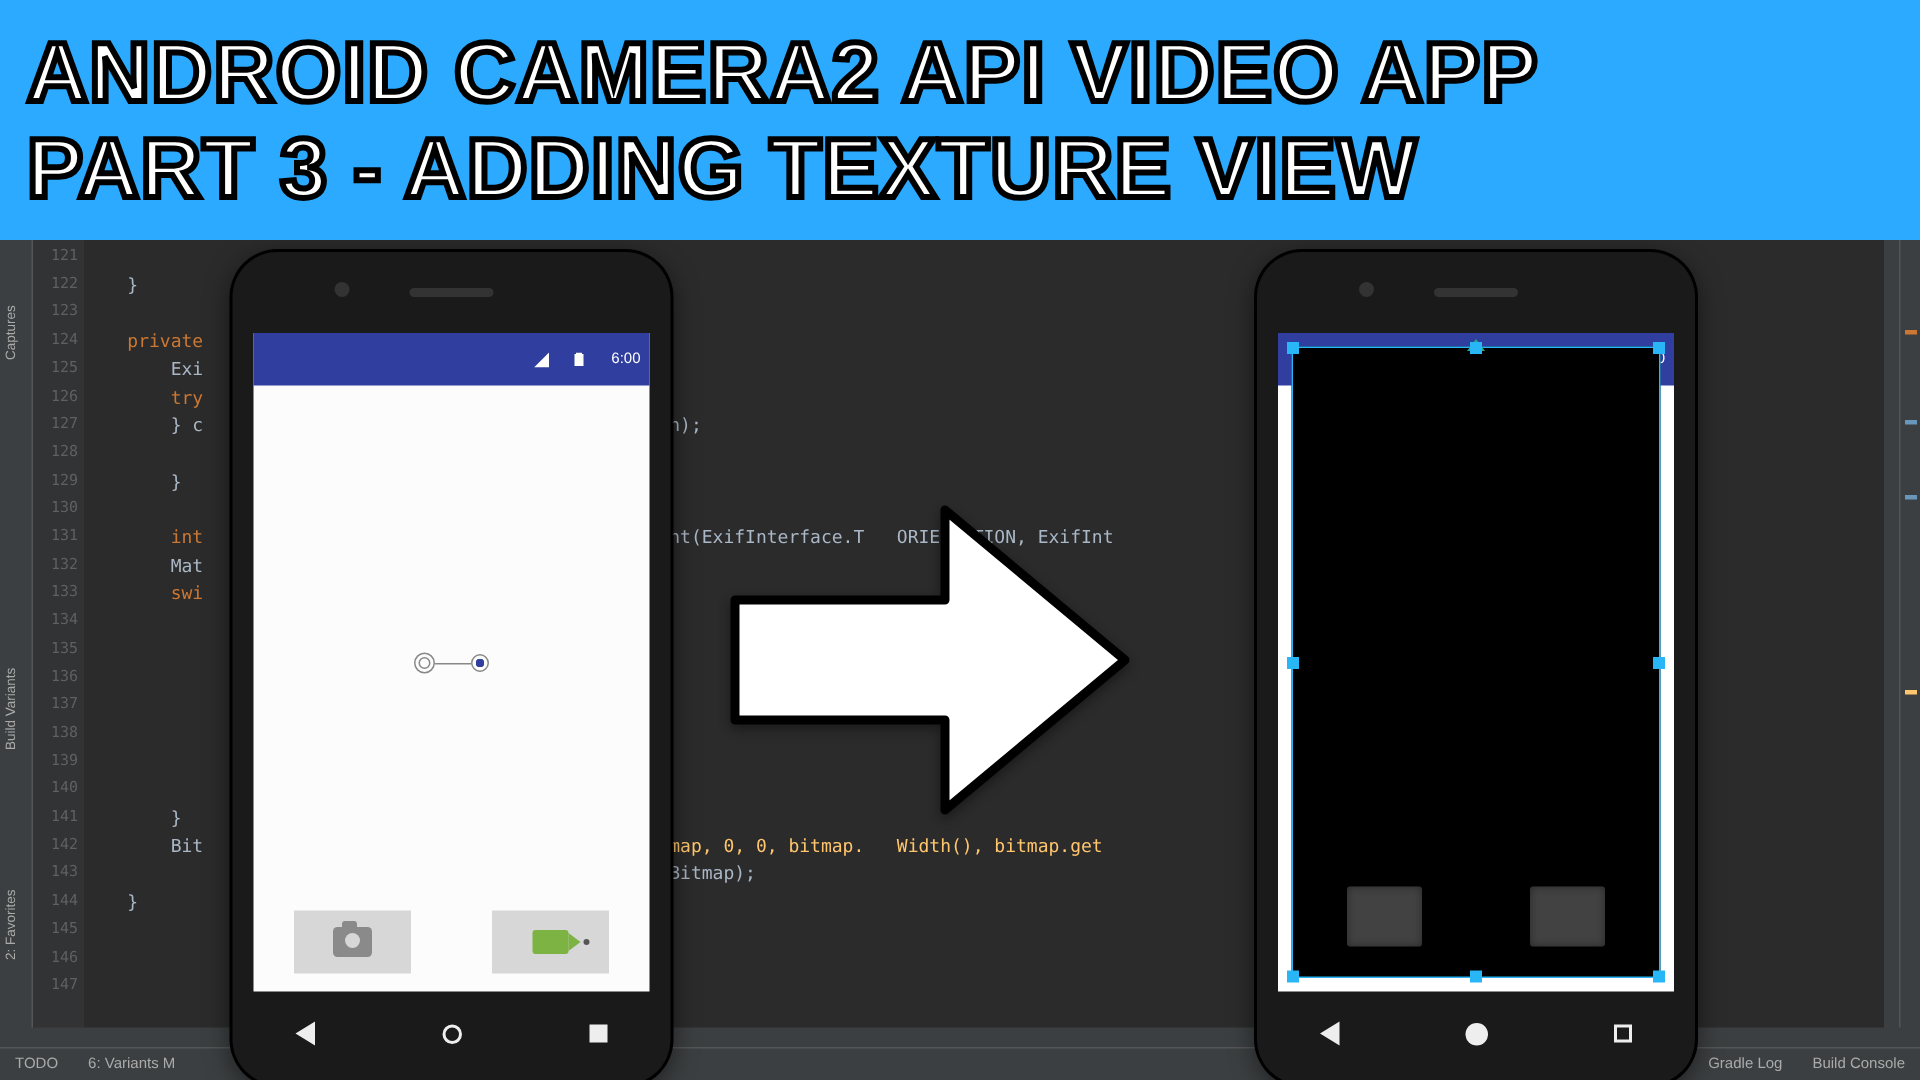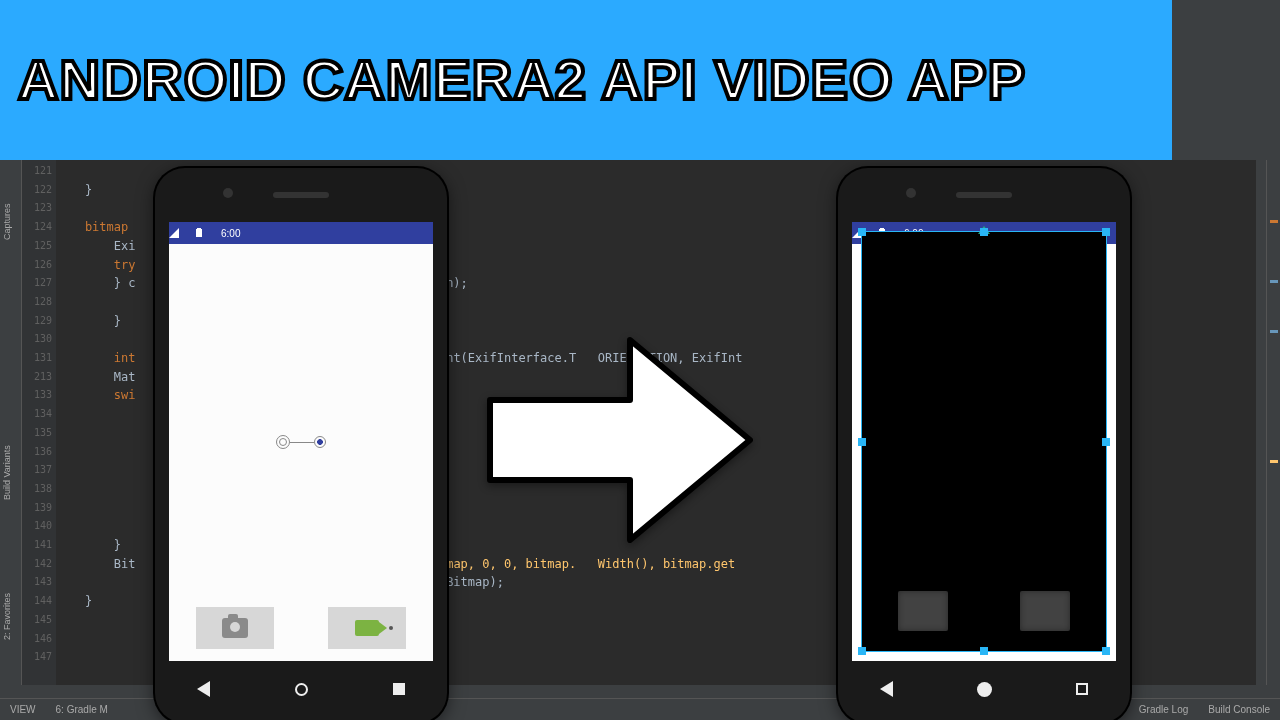--- a/index.html
+++ b/index.html
@@ -1,20 +1,20 @@
 <!DOCTYPE html>
 <html><head>
 <meta charset="utf-8">
 <style>
 * { margin:0; padding:0; box-sizing:border-box; }
 html,body{width:1280px;height:720px;overflow:hidden;font-family:Arial,Helvetica,sans-serif;background:#3c3f41;}
 .stage{position:relative;width:1280px;height:720px;}
 
 
-.banner{position:absolute;left:0;top:0;width:1172px;height:160px;background:#2baaff;display:flex;flex-direction:column;justify-content:center;padding-left:18px;}
+.banner{position:absolute;left:0;top:0;width:1280px;height:160px;background:#2baaff;display:flex;flex-direction:column;justify-content:center;padding-left:18px;}
 .banner span{font-size:56px;font-weight:900;color:#fff;-webkit-text-stroke:4px #000;line-height:1.15;font-family:Arial,Helvetica,sans-serif;letter-spacing:1px;}
 
 
 .ide{position:absolute;left:0;top:160px;width:1280px;height:560px;background:#3c3f41;}
 .vbar{position:absolute;left:0;top:0;width:22px;height:525px;background:#3c3f41;border-right:1px solid #555;}
 .vbar .vlbl{position:absolute;left:2px;font-size:9px;color:#aaa;transform:rotate(-90deg);transform-origin:left top;white-space:nowrap;}
 .gutter{position:absolute;left:22px;top:0;width:34px;height:525px;background:#313335;color:#606060;font-family:Menlo,Consolas,monospace;font-size:10px;text-align:right;padding-right:4px;padding-top:2px;line-height:18.7px;}
 .coderegion{position:absolute;left:56px;top:0;width:1200px;height:525px;background:#2b2b2b;color:#a9b7c6;font-family:Menlo,Consolas,monospace;font-size:12px;padding-top:2px;line-height:18.7px;white-space:pre;}
 .kw{color:#cc7832;}
 .fn{color:#ffc66d;}
@@ -30,21 +30,21 @@
 .phone .screen{position:absolute;top:54px;left:14px;right:14px;bottom:62px;background:#fff;}
 .phone .navbar{position:absolute;bottom:18px;left:0;right:0;height:32px;display:flex;justify-content:space-around;align-items:center;}
 .phone .navbar span{display:inline-block;}
 .nav-back{width:0;height:0;border-top:8px solid transparent;border-bottom:8px solid transparent;border-right:13px solid #eee;}
 .nav-home{width:13px;height:13px;border:2px solid #eee;border-radius:50%;}
 .nav-home.solid{background:#eee;border:none;border-radius:50%;width:15px;height:15px;}
 .nav-recent{width:12px;height:12px;background:#eee;}
 .nav-recent.outline{background:none;border:2px solid #eee;}
 
 
-.sbar{position:absolute;top:0;left:0;right:0;height:22px;background:#303f9f;color:#fff;font-size:10px;display:flex;justify-content:flex-start;align-items:center;gap:16px;padding-right:6px;}
+.sbar{position:absolute;top:0;left:0;right:0;height:35px;background:#303f9f;color:#fff;font-size:10px;display:flex;justify-content:flex-end;align-items:center;gap:16px;padding-right:6px;}
 .sbar svg{width:10px;height:10px;}
 
 
 .lp .screen{background:#fcfcfc;}
 .lp .center-dots{position:absolute;top:50%;left:50%;transform:translate(-50%,-50%);display:flex;gap:24px;align-items:center;}
 .lp .center-dots .dot{width:12px;height:12px;border:1px solid #888;border-radius:50%;position:relative;}
 .lp .center-dots .dot.large{width:14px;height:14px;}
 .lp .center-dots .dot.large::before{content:"";position:absolute;inset:2px;border:1px solid #888;border-radius:50%;}
 .lp .center-dots .dot.inner{background:radial-gradient(circle,#303f9f 40%,transparent 42%);}
 .lp .center-dots .line{position:absolute;top:50%;left:14px;width:24px;height:1px;background:#888;}
@@ -82,41 +82,41 @@
 122
 123
 124
 125
 126
 127
 128
 129
 130
 131
-213
+132
 133
 134
 135
 136
 137
 138
 139
 140
 141
 142
 143
 144
 145
 146
 147
 </div>
     <div class="coderegion">
 <span>    }</span>
 
-<span class="kw">    bitmap</span>
+<span class="kw">    private</span>
 <span>        Exi</span>
 <span class="kw">        try</span>
 <span>        } c</span>                          <span>nImageFileLocation);</span>
 
 <span>        }</span>
 
 <span class="kw">        int</span>                                    <span>ributeInt(ExifInterface.T   ORIENTATION, ExifInt</span>
 <span>        Mat</span>
 <span class="kw">        swi</span>
                                                <span>TE_90:</span>
@@ -131,22 +131,22 @@
                                                <span>rotatedBitmap);</span>
 <span>    }</span>
     </div>
     <div class="scroll-right">
       <div style="top:60px;background:#cc7832;"></div>
       <div style="top:120px;background:#6897bb;"></div>
       <div style="top:170px;background:#6897bb;"></div>
       <div style="top:300px;background:#ffc66d;"></div>
     </div>
     <div class="statusbar">
-      <span>VIEW</span>
-      <span>6: Gradle M</span>
+      <span>TODO</span>
+      <span>6: Variants M</span>
       <span class="spacer"></span>
       <span>Gradle Log</span>
       <span>Build Console</span>
     </div>
   </div>
 
   <div class="phone lp" style="left:155px;top:168px;">
     <div class="speaker"></div>
     <div class="camdot"></div>
     <div class="screen">
@@ -219,15 +219,16 @@
       <span class="nav-recent outline"></span>
     </div>
   </div>
 
   <svg class="arrow" viewBox="0 0 280 220">
     <polygon points="10,70 150,70 150,10 270,110 150,210 150,150 10,150" fill="#ffffff" stroke="#000" stroke-width="6" stroke-linejoin="round"></polygon>
   </svg>
 
   <div class="banner">
     <span>ANDROID CAMERA2 API VIDEO APP</span>
+    <span>PART 3 - ADDING TEXTURE VIEW</span>
   </div>
 
 </div>
 
 </body></html>

